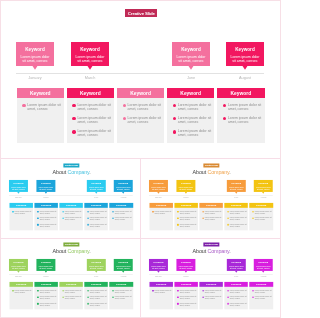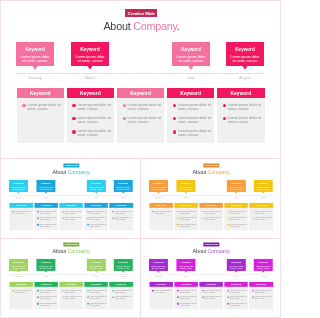--- a/index.html
+++ b/index.html
@@ -426,21 +426,20 @@
               <span class="dot" style="width: 3.4px; height: 3.4px; margin-top: 1.1px; margin-right: 1.6px; background: rgb(27, 165, 219);"></span>
               <span class="itxt" style="font-size: 3.5px; line-height: 4.1px;">Lorem ipsum dolor sit amet, consec</span>
             </div>
           </div>
         </div>
       </div>
     </div>
     <div class="slide" style="left: 0px; top: 0px; width: 281px; height: 158px;">
       <div style="position: absolute; left: 0px; top: 0px; width: 281px; height: 158px; transform: scale(1); transform-origin: 0px 0px;">
         <div class="badge" style="left: 125.3px; top: 9px; width: 32px; height: 8.4px; line-height: 9.6px; font-size: 4.4px; letter-spacing: -0.15px; background: rgb(192, 42, 86);">Creative Slide</div>
-        <div class="title" style="left: 1px; top: 20px; width: 281px; text-align: center; font-size: 10.8px; letter-spacing: -0.25px;"><span>About </span><span style="color: rgb(240, 119, 159);">Company</span><span>.</span></div>
         <div class="tl-line" style="left: 16px; top: 73px; width: 248px;"></div>
         <div class="tcard" style="left: 16px; top: 42px; width: 38px; height: 24px; background: rgb(244, 112, 158); padding: 5.5px 4.5px 0px;">
           <div class="ttitle" style="font-size: 4.6px; line-height: 1;">Keyword</div>
           <div class="tbody" style="font-size: 3.5px; margin-top: 2.6px; line-height: 4.1px;">Lorem ipsum dolor sit amet, consec</div>
         </div>
         <div class="tri" style="left: 32.2px; top: 65.6px; width: 5.6px; height: 4.2px; background: rgb(244, 112, 158); clip-path: polygon(0px 0px, 100% 0px, 50% 100%);"></div>
         <div class="tl-label" style="left: 16px; width: 38px; top: 76px; font-size: 3.8px;">January</div>
         <div class="tcard" style="left: 71px; top: 42px; width: 38px; height: 24px; background: rgb(242, 23, 96); padding: 5.5px 4.5px 0px;">
           <div class="ttitle" style="font-size: 4.6px; line-height: 1;">Keyword</div>
           <div class="tbody" style="font-size: 3.5px; margin-top: 2.6px; line-height: 4.1px;">Lorem ipsum dolor sit amet, consec</div>

